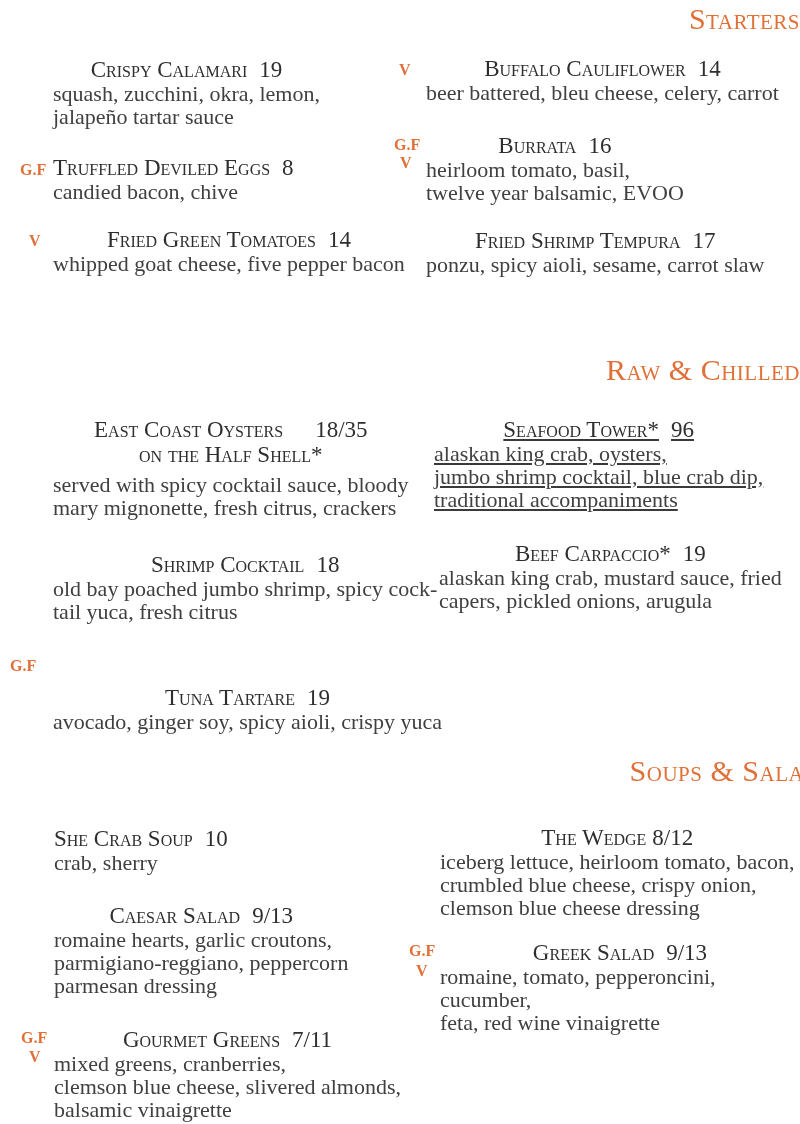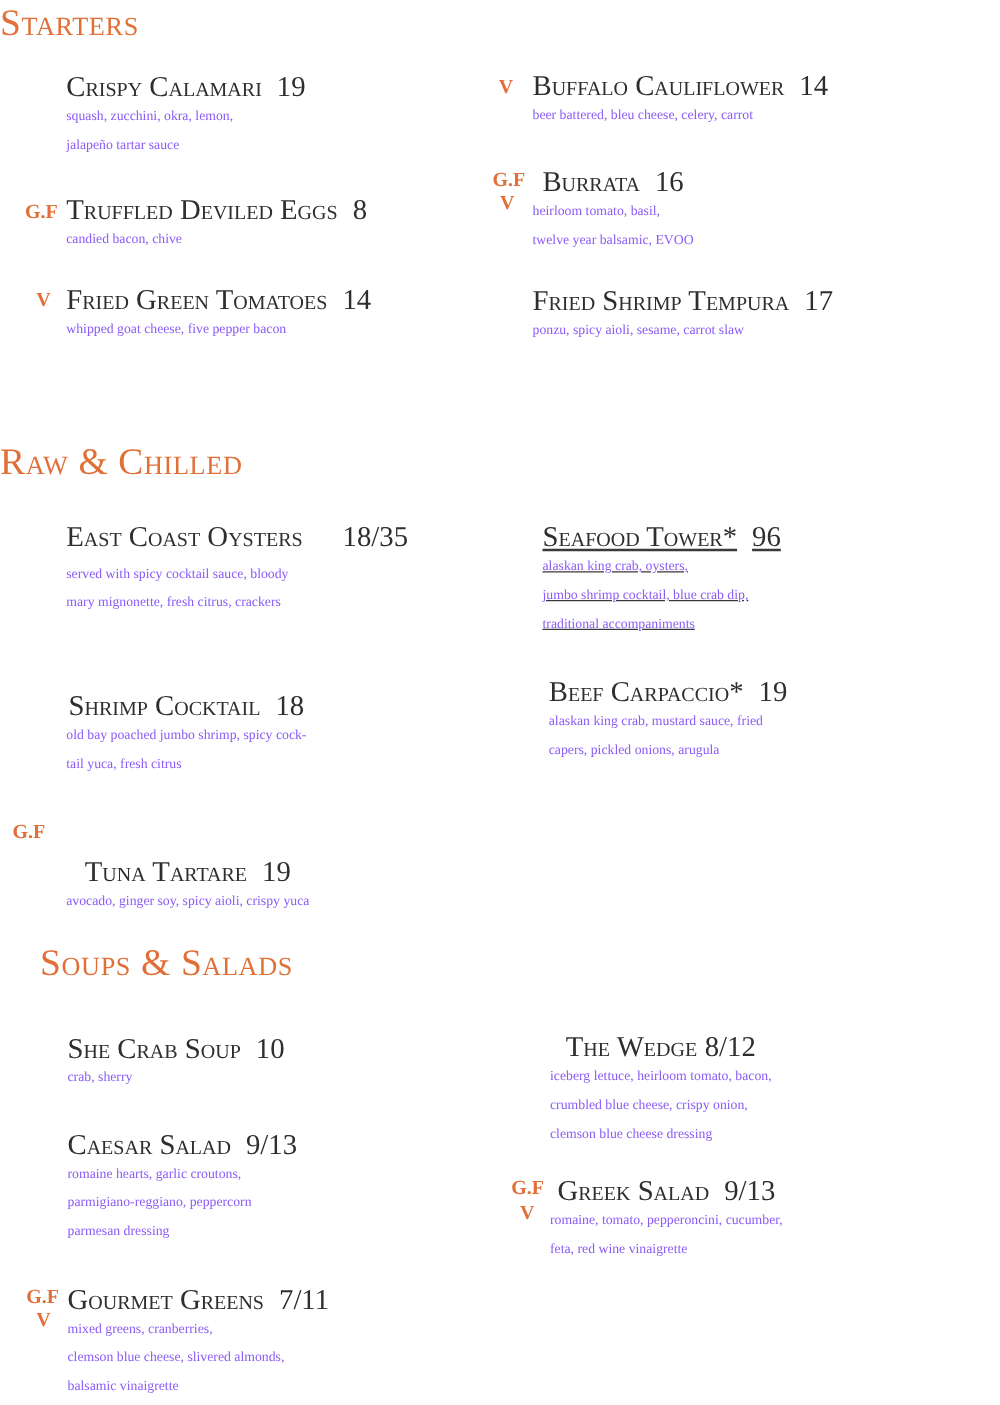--- a/index.html
+++ b/index.html
@@ -1,26 +1,26 @@
 <!DOCTYPE html>
 <html><head>
 <meta charset="utf-8">
 <style>
   html, body { margin:0; padding:0; background:#ffffff; }
   body { width:800px; height:1124px; position:relative; overflow:hidden;
          font-family:"DejaVu Serif", "Liberation Serif", serif; color:#3a3a3a; }
-  .section-title { position:absolute; left:0; width:800px; text-align:left;
+  .section-title { position:absolute; left:0; width:800px; text-align:right;
          color:#e07038; font-family:"Liberation Serif", serif; font-variant:small-caps;
          font-size:30px; letter-spacing:0.5px; margin:0; font-weight:normal; }
   .item { position:absolute; }
   .item-name { font-family:"Liberation Serif", serif; font-variant:small-caps;
          font-size:23px; color:#2e2e2e; line-height:25px; white-space:nowrap;text-align:center; }
   .item-name .price { margin-left:12px; }
-  .item-desc { font-family:"Liberation Serif", serif; font-size:11px; line-height:23px;
-         color:#8b5cf6; white-space:pre-line; }
+  .item-desc { font-family:"Liberation Serif", serif; font-size:22px; line-height:23px;
+         color:#404040; white-space:pre-line; }
   .tag { position:absolute; color:#e07038; font-family:"Liberation Serif", serif;
          font-weight:bold; font-size:16px; line-height:16px; text-align:center; }
 </style>
 </head>
 <body>
 
 <h2 class="section-title" style="top:2px;">Starters</h2>
 
 <div class="item" style="left:53px; top:57px;">
   <div class="item-name"><span>Crispy Calamari</span><span class="price">19</span></div>
@@ -56,20 +56,21 @@
 
 <div class="item" style="left:426px; top:228px;">
   <div class="item-name"><span>Fried Shrimp Tempura</span><span class="price">17</span></div>
   <div class="item-desc">ponzu, spicy aioli, sesame, carrot slaw</div>
 </div>
 
 <h2 class="section-title" style="top:353px;">Raw &amp; Chilled</h2>
 
 <div class="item" style="left:53px; top:417px;">
   <div class="item-name"><span>East Coast Oysters</span><span class="price" style="margin-left:32px;">18/35</span></div>
+  <div class="item-name">on the Half Shell*</div>
   <div class="item-desc" style="margin-top:6px;">served with spicy cocktail sauce, bloody
 mary mignonette, fresh citrus, crackers</div>
 </div>
 
 <div class="item" style="left:53px; top:552px;">
   <div class="item-name"><span>Shrimp Cocktail</span><span class="price">18</span></div>
   <div class="item-desc">old bay poached jumbo shrimp, spicy cock-
 tail yuca, fresh citrus</div>
 </div>
 

